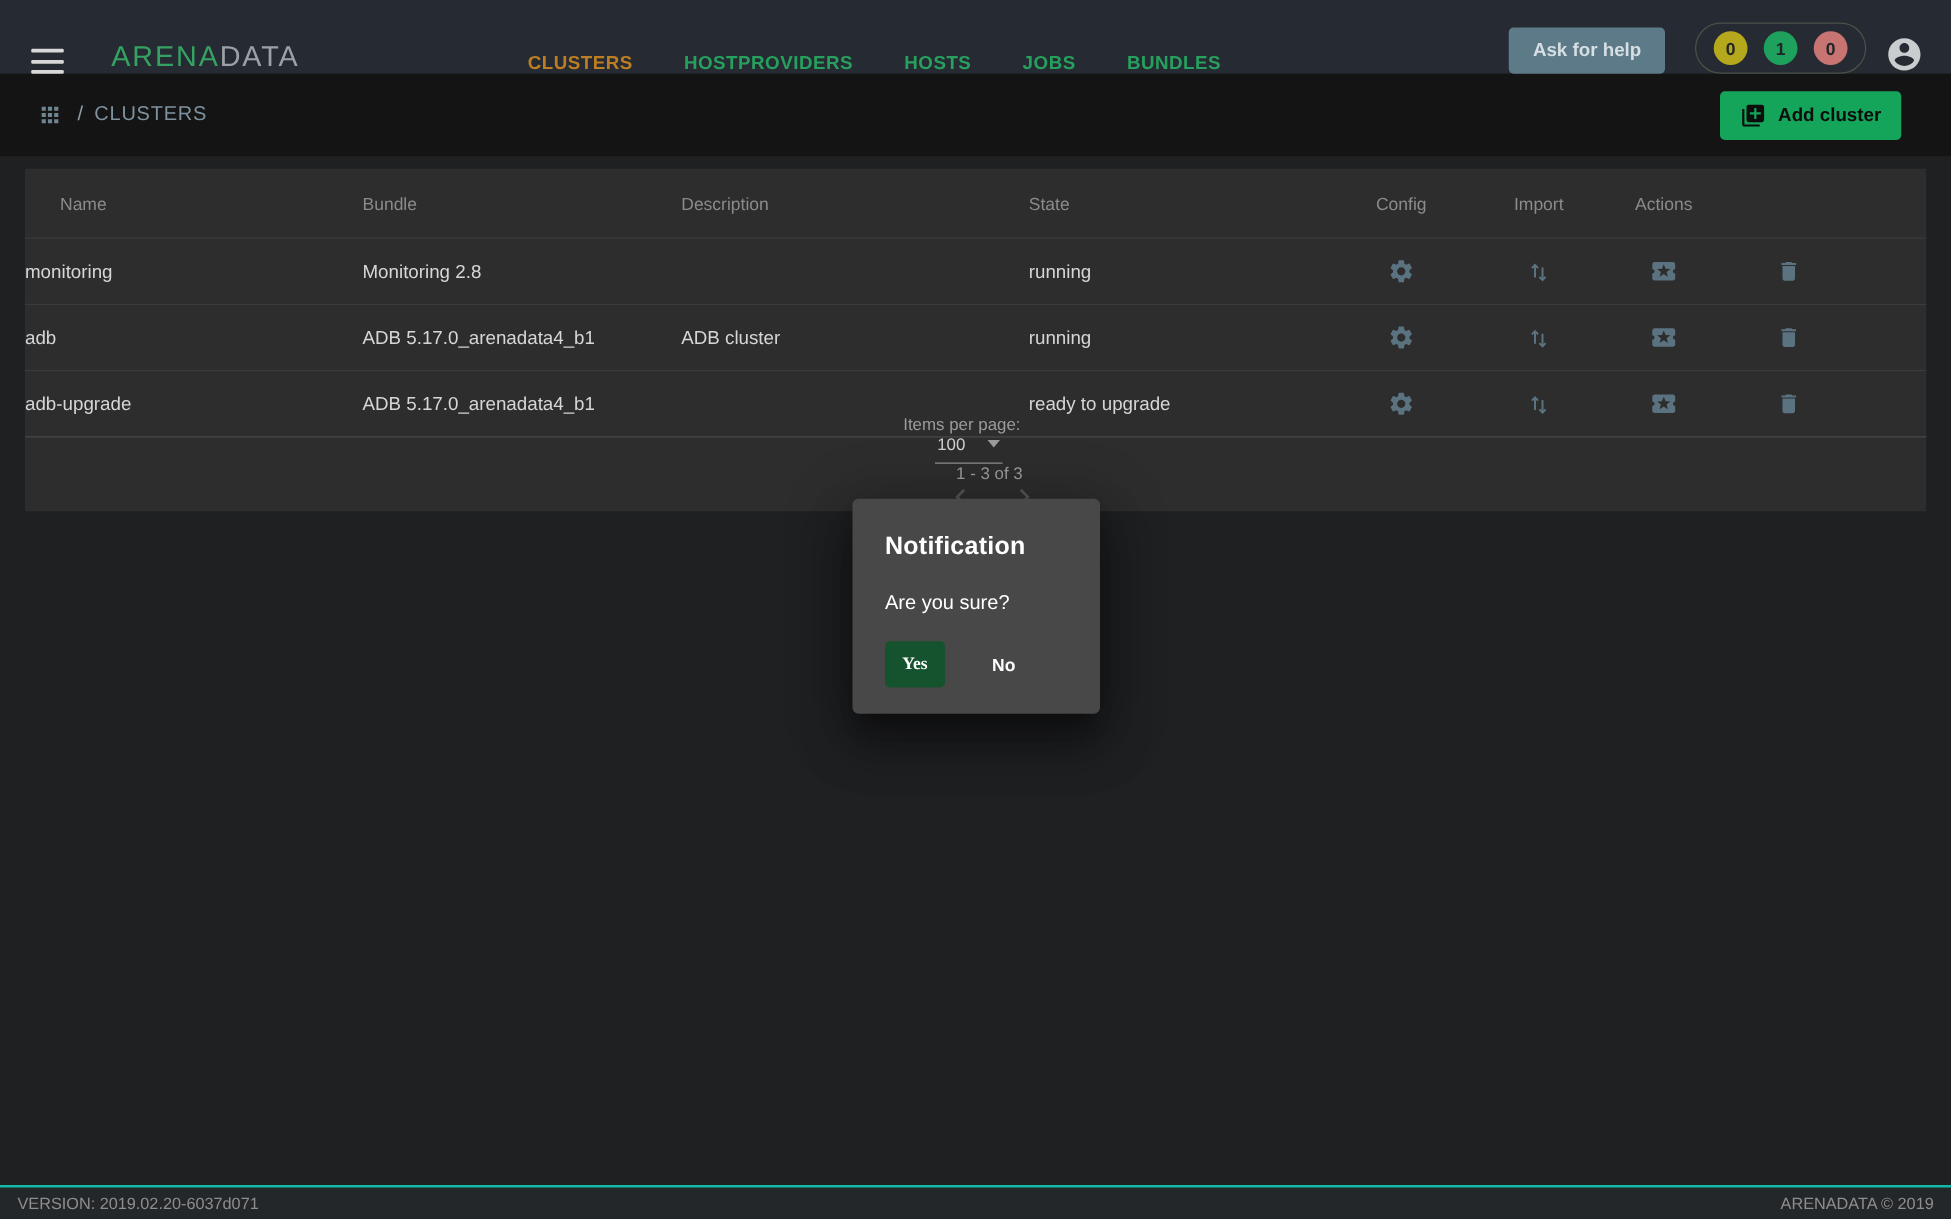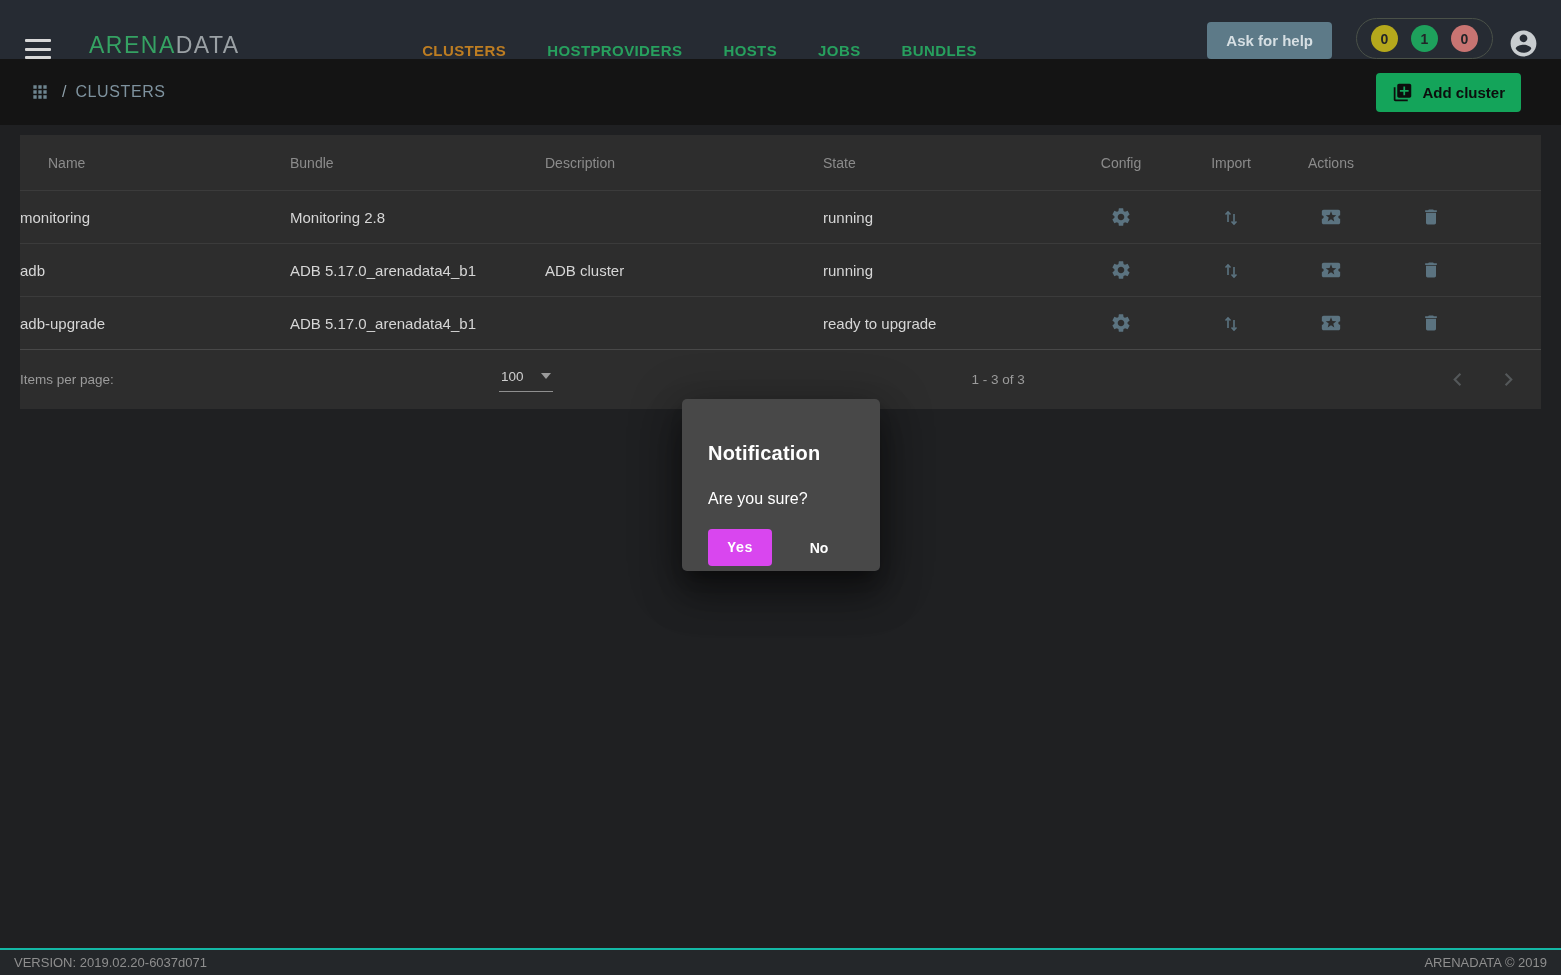--- a/index.html
+++ b/index.html
@@ -41,32 +41,32 @@
   .col-bundle { width:255px; }
   .col-desc   { flex:1; }
   .col-state  { width:238px; }
   .col-config, .col-import, .col-actions, .col-delete { display:flex; justify-content:center; }
   .col-config { width:120px; }
   .col-import { width:100px; }
   .col-actions{ width:100px; }
   .col-delete { width:100px; }
   .icon-btn { background:none; border:none; cursor:pointer; line-height:0; padding:4px; }
   
-  .tfoot { height:60px; border-top:1px solid #484848; display:flex; align-items:center; justify-content:space-between; padding-right:22px; color:#9b9b9b; font-size:13.5px; }
+  .tfoot { height:60px; border-top:1px solid #484848; display:flex; align-items:center; justify-content:flex-end; padding-right:22px; color:#9b9b9b; font-size:13.5px;flex-direction:column; }
   .pagesize-select { display:flex; align-items:flex-start; gap:18px; border-bottom:1px solid #8f8f8f; padding:1px 2px 7px 2px; margin-left:11px; color:#cfcfcf; cursor:pointer; background:none; border-top:none; border-left:none; border-right:none; font-family:inherit; font-size:13.5px; }
   .caret-down { width:0; height:0; border-left:5px solid transparent; border-right:5px solid transparent; border-top:6px solid #9b9b9b; margin-top:4px; }
   .range-label { margin-left:44px; }
   .pager { display:flex; align-items:center; gap:26px; margin-left:48px; }
   .pager button { background:none; border:none; line-height:0; cursor:default; padding:2px; }
   
-  .dialog { position:absolute; left:682px; top:399px; width:198px; height:172px; background:#484848; border-radius:5px; box-shadow:0 11px 15px -7px rgba(0,0,0,.35), 0 24px 38px 3px rgba(0,0,0,.30), 0 9px 46px 8px rgba(0,0,0,.26); padding:43px 24px 24px 26px; color:#fff; }
+  .dialog { position:absolute; left:682px; top:399px; width:198px; height:172px; background:#484848; border-radius:5px; box-shadow:0 11px 15px -7px rgba(0,0,0,.35), 0 24px 38px 3px rgba(0,0,0,.30), 0 9px 46px 8px rgba(0,0,0,.26); padding:27px 24px 24px 26px; color:#fff; }
   .dialog-title { font-size:20px; font-weight:700; letter-spacing:.2px; }
   .dialog-msg { font-size:16px; margin-top:25px; }
   .dialog-actions { margin-top:21px; display:flex; align-items:center; }
-  .btn-yes { width:64px; height:37px; background:#d946ef; border:none; border-radius:4px; color:#fff; font-size:14px; font-weight:700; cursor:pointer; font-family:Liberation Mono, monospace; }
+  .btn-yes { width:48px; height:37px; background:#14532d; border:none; border-radius:4px; color:#fff; font-size:14px; font-weight:700; cursor:pointer; font-family:Liberation Serif, serif; }
   .btn-no { width:62px; height:37px; background:transparent; border:none; color:#fff; font-size:14px; font-weight:700; cursor:pointer; margin-left:16px; font-family:inherit; }
   
   .statusbar { position:absolute; left:0; bottom:0; width:100%; height:27px; background:#24272a; border-top:2px solid #14b8a6; display:flex; align-items:center; justify-content:space-between; padding:0 14px; color:#8e8e8e; font-size:13px; }
 </style>
 </head>
 <body>
 
 <header class="navbar">
   <button class="menu-btn">
     <span></span>

